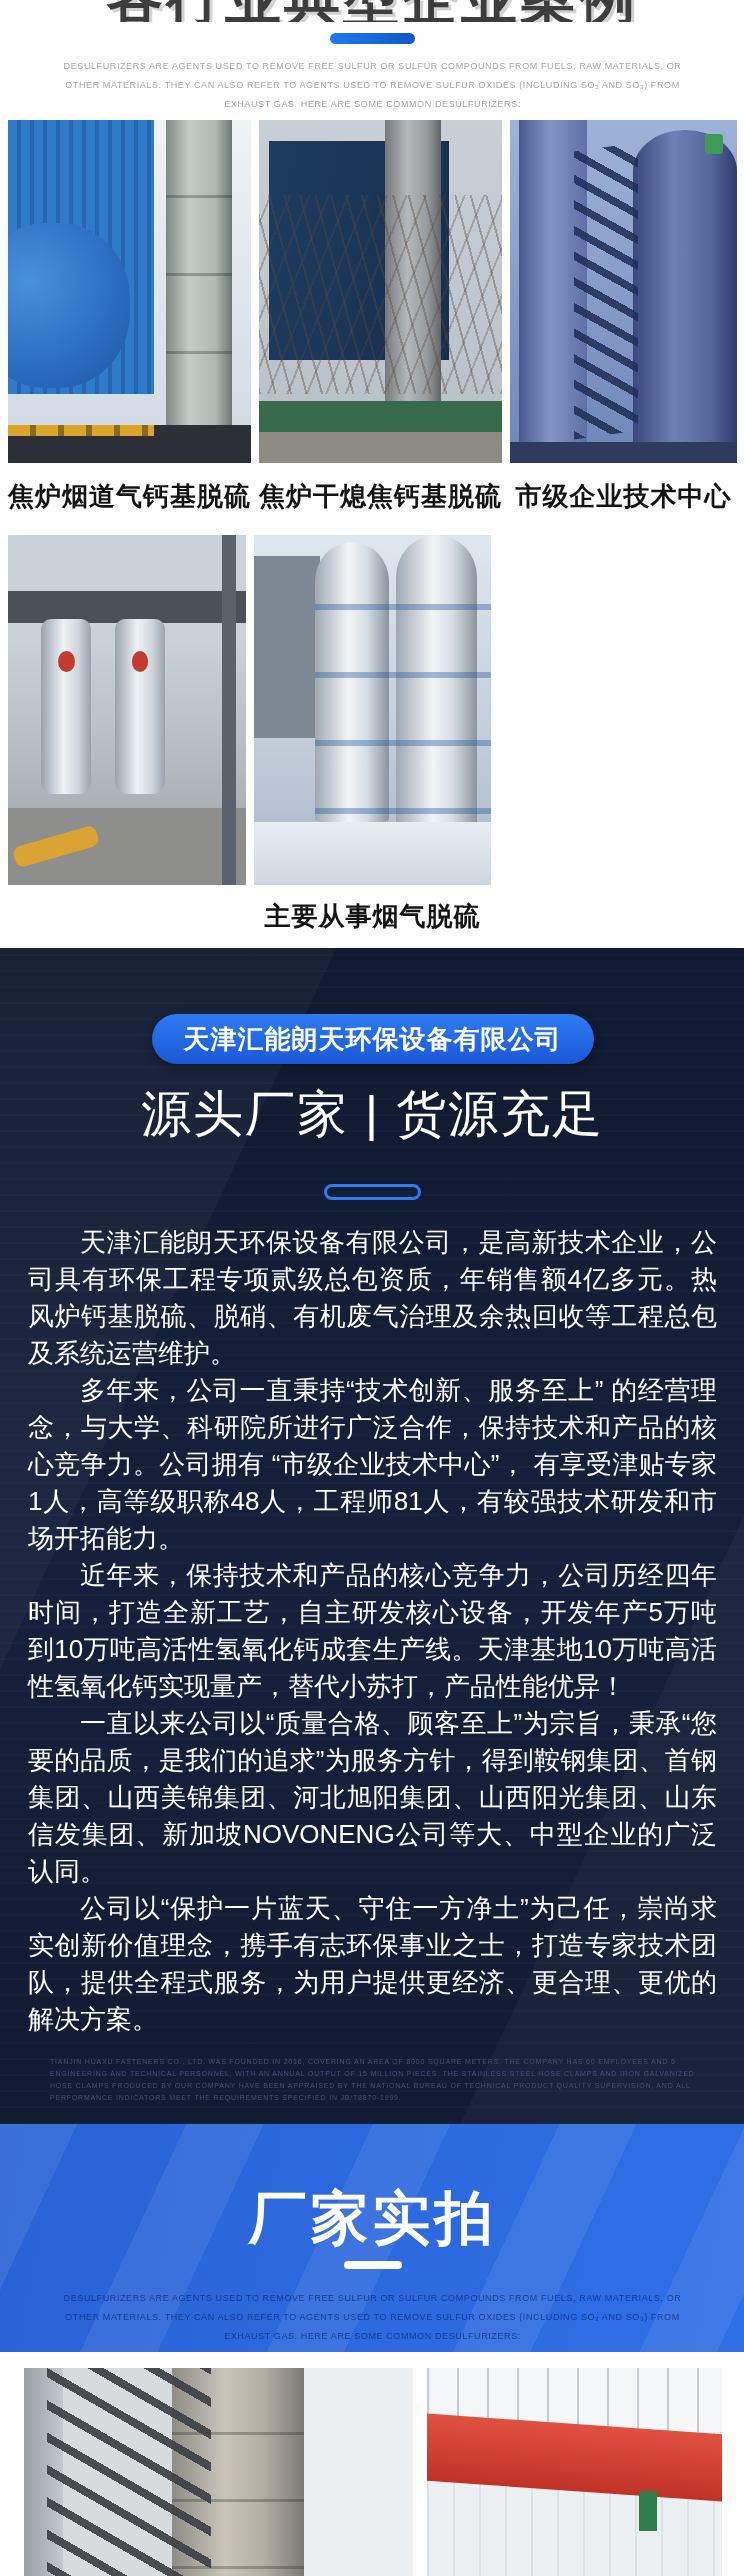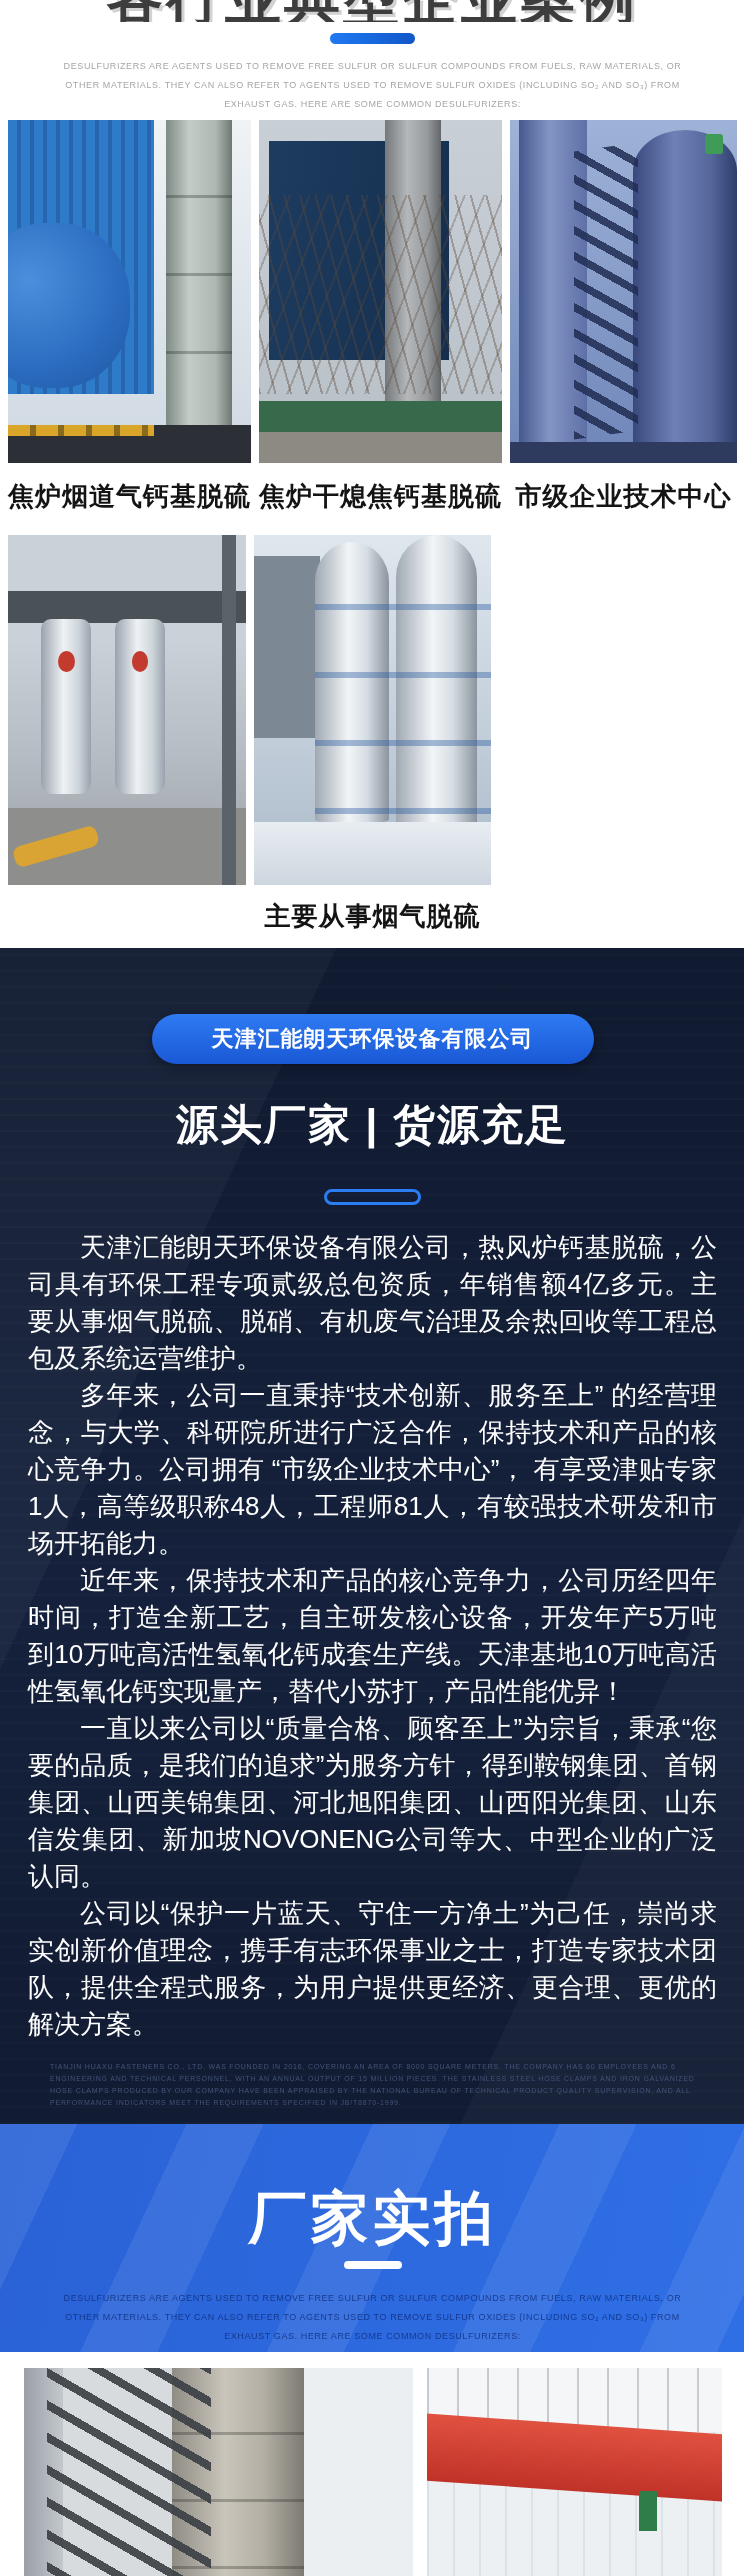--- a/index.html
+++ b/index.html
@@ -34,24 +34,24 @@
     background:
       linear-gradient(115deg,rgba(255,255,255,.035) 0 26%,rgba(255,255,255,0) 26%),
       linear-gradient(295deg,rgba(255,255,255,.03) 0 22%,rgba(255,255,255,0) 22%),
       repeating-linear-gradient(0deg,rgba(255,255,255,.015) 0 2px,rgba(255,255,255,0) 2px 16px),
       linear-gradient(180deg,#101a30,#15213c 55%,#111b32);
   }
   .badge{
     width:442px;height:50px;margin:66px auto 0;border-radius:26px;
     background:linear-gradient(180deg,#2e7bf2,#1a58d6);
     display:flex;align-items:center;justify-content:center;
-    font-size:22px;font-weight:800;letter-spacing:1px;color:#fff;
+    font-size:26px;font-weight:800;letter-spacing:1px;color:#fff;
     box-shadow:0 3px 8px rgba(0,0,0,.35);
   }
-  .big-title{margin:33px 0 0;text-align:center;font-size:42px;font-weight:700;
+  .big-title{margin:17px 0 0;text-align:center;font-size:50px;font-weight:400;
     letter-spacing:2px;color:#ffffff;}
   .outline-pill{width:91px;height:10px;border:3px solid #2a7df2;border-radius:9px;
     margin:36px auto 0;}
   .paras{margin:24px 28px 0;}
   .paras p{margin:0;font-size:26px;line-height:37px;color:#fefefe;
     text-align:justify;text-indent:2em;letter-spacing:0;}
   .fineprint{margin:18px 50px 0;font-size:7px;line-height:12px;
     letter-spacing:0.8px;color:#45537a;text-transform:uppercase;}
   
   .blue{
@@ -141,21 +141,21 @@
     </div>
     <figcaption class="cap">主要从事烟气脱硫</figcaption>
   </figure>
 </div>
 
 <div class="navy">
   <div class="badge">天津汇能朗天环保设备有限公司</div>
   <h2 class="big-title">源头厂家 | 货源充足</h2>
   <div class="outline-pill"></div>
   <div class="paras">
-    <p>天津汇能朗天环保设备有限公司，热风炉钙基脱硫，公司具有环保工程专项贰级总包资质，年销售额4亿多元。主要从事烟气脱硫、脱硝、有机废气治理及余热回收等工程总包及系统运营维护。</p>
+    <p>天津汇能朗天环保设备有限公司，是高新技术企业，公司具有环保工程专项贰级总包资质，年销售额4亿多元。热风炉钙基脱硫、脱硝、有机废气治理及余热回收等工程总包及系统运营维护。</p>
     <p>多年来，公司一直秉持“技术创新、服务至上” 的经营理念，与大学、科研院所进行广泛合作，保持技术和产品的核心竞争力。公司拥有 “市级企业技术中心”， 有享受津贴专家1人，高等级职称48人，工程师81人，有较强技术研发和市场开拓能力。</p>
     <p>近年来，保持技术和产品的核心竞争力，公司历经四年时间，打造全新工艺，自主研发核心设备，开发年产5万吨到10万吨高活性氢氧化钙成套生产线。天津基地10万吨高活性氢氧化钙实现量产，替代小苏打，产品性能优异！</p>
     <p>一直以来公司以“质量合格、顾客至上”为宗旨，秉承“您要的品质，是我们的追求”为服务方针，得到鞍钢集团、首钢集团、山西美锦集团、河北旭阳集团、山西阳光集团、山东信发集团、新加坡NOVONENG公司等大、中型企业的广泛认同。</p>
     <p>公司以“保护一片蓝天、守住一方净土”为己任，崇尚求实创新价值理念，携手有志环保事业之士，打造专家技术团队，提供全程式服务，为用户提供更经济、更合理、更优的解决方案。</p>
   </div>
   <div class="fineprint">TIANJIN HUAXU FASTENERS CO., LTD. WAS FOUNDED IN 2016, COVERING AN AREA OF 8000 SQUARE METERS. THE COMPANY HAS 60 EMPLOYEES AND 6 ENGINEERING AND TECHNICAL PERSONNEL, WITH AN ANNUAL OUTPUT OF 15 MILLION PIECES. THE STAINLESS STEEL HOSE CLAMPS AND IRON GALVANIZED HOSE CLAMPS PRODUCED BY OUR COMPANY HAVE BEEN APPRAISED BY THE NATIONAL BUREAU OF TECHNICAL PRODUCT QUALITY SUPERVISION, AND ALL PERFORMANCE INDICATORS MEET THE REQUIREMENTS SPECIFIED IN JB/T8870-1999.</div>
 </div>
 
 <div class="blue">
   <h2>厂家实拍</h2>

